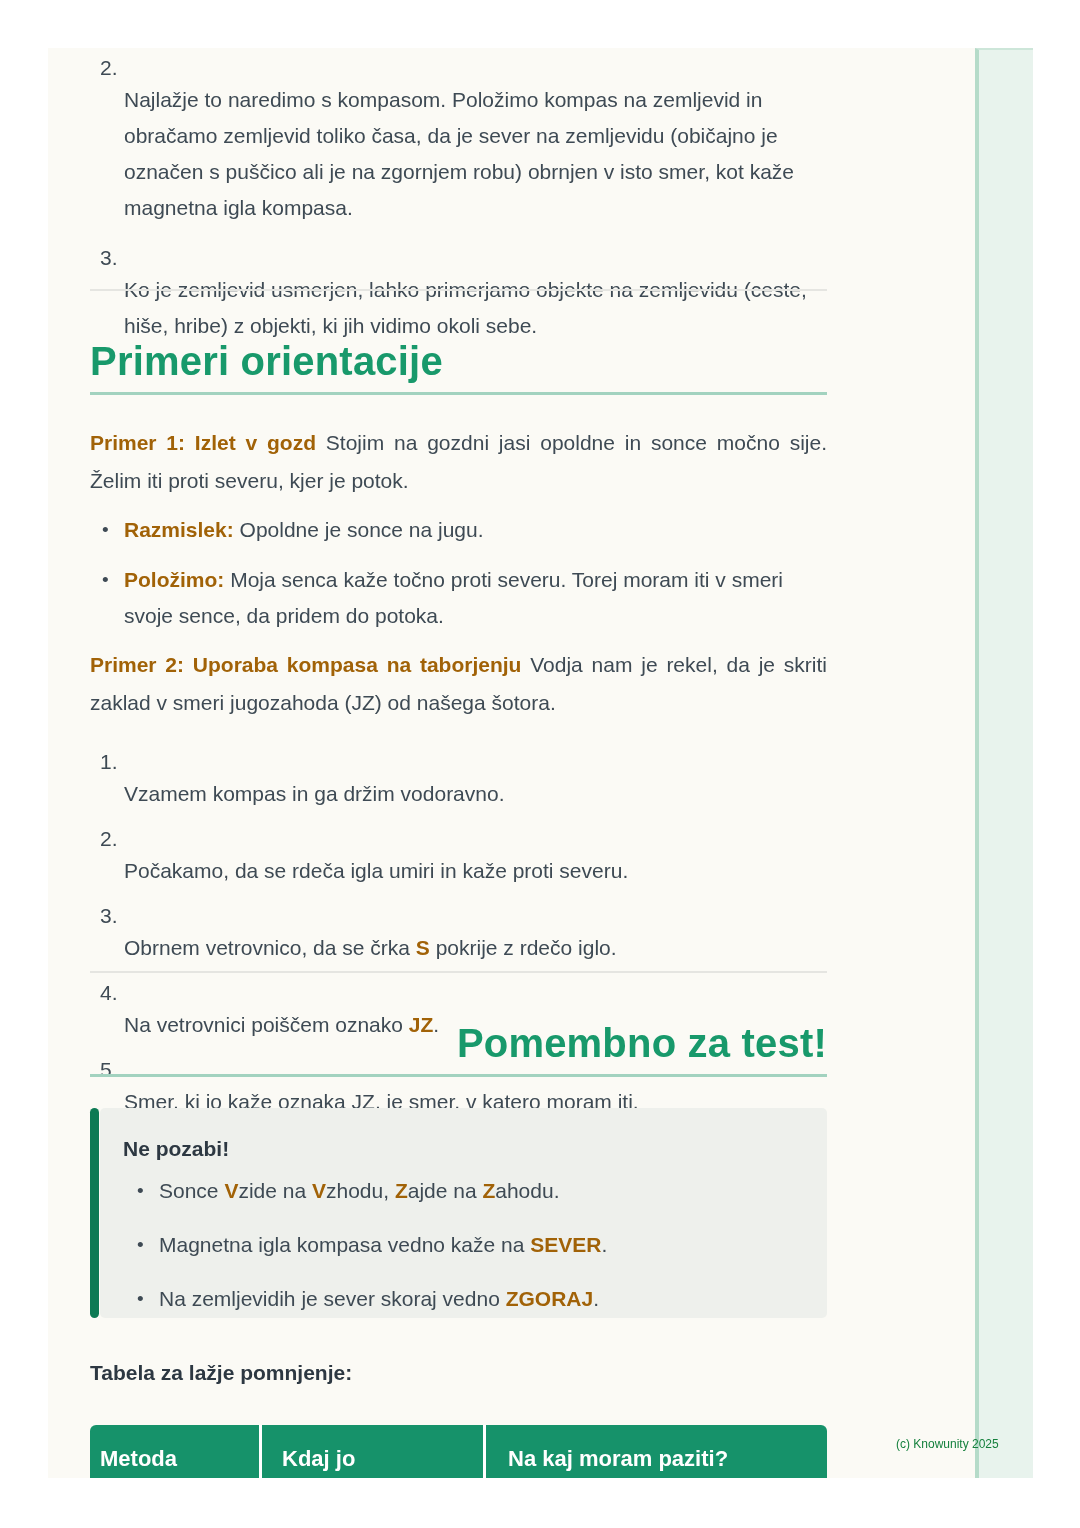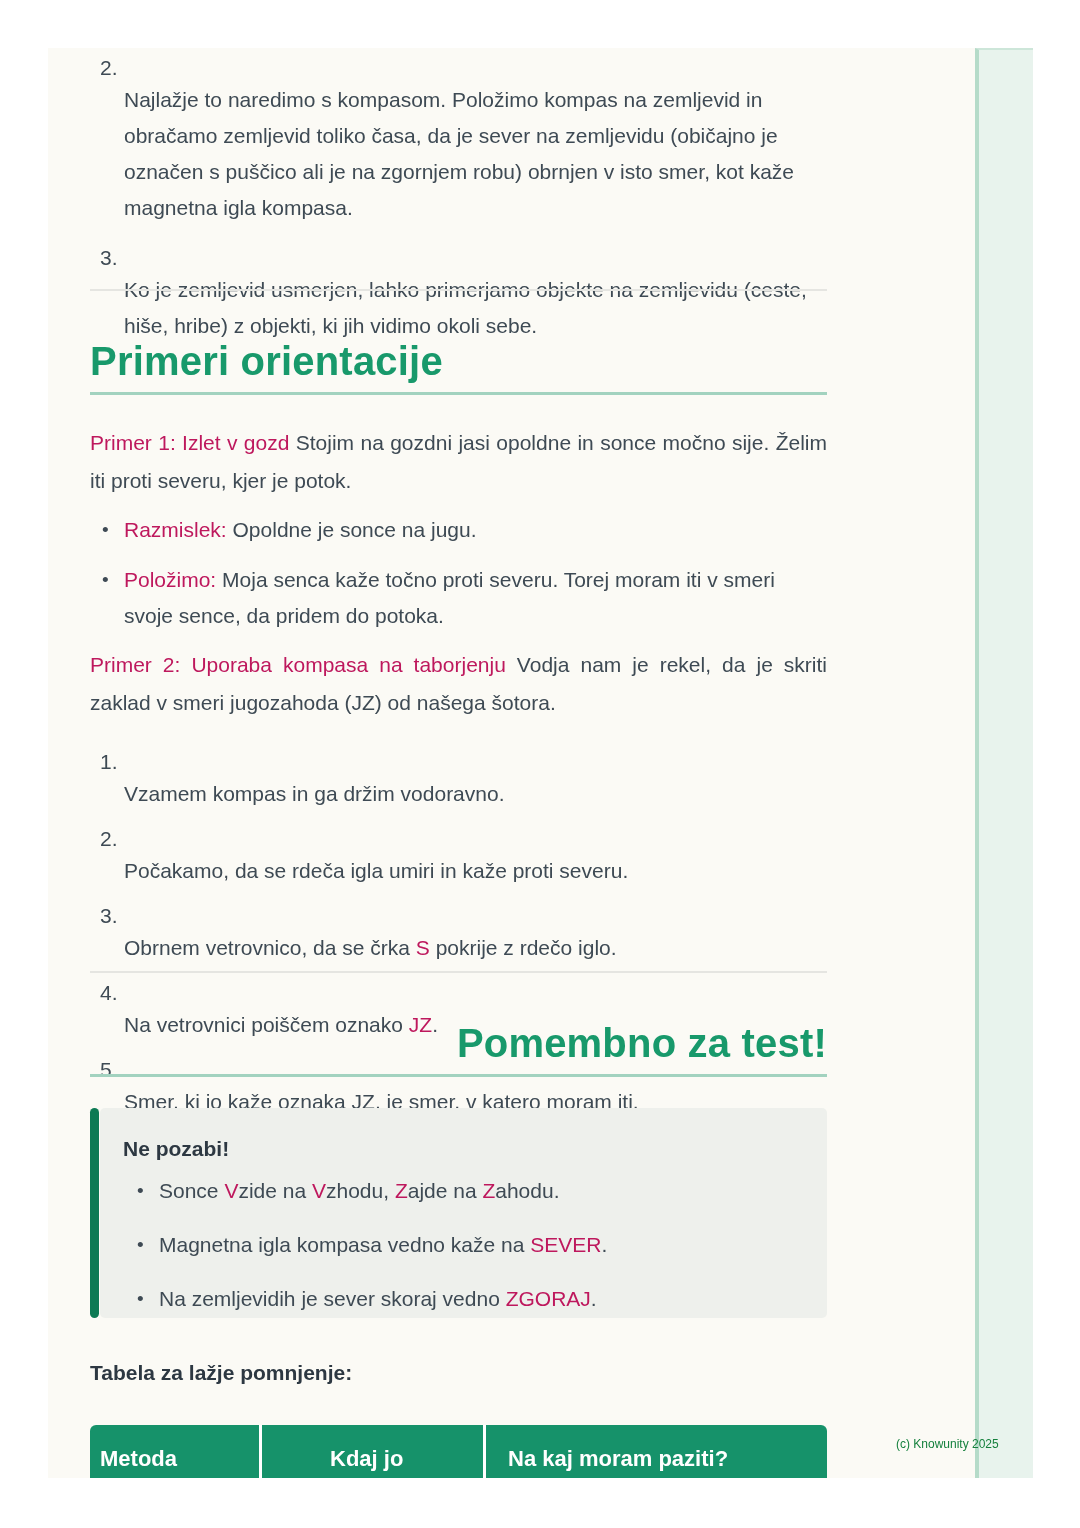--- a/index.html
+++ b/index.html
@@ -26,21 +26,21 @@
   }
   .copyright {
     position:absolute; left:896px; top:1437px;
     font-size:12px; color:#15803d; z-index:5;
     white-space:nowrap;
   }
   .abs { position:absolute; left:42px; width:737px; }
   
 
   .body-text { font-size:21px; line-height:36px; color:#3e4a54; }
-  .b, strong { font-weight:400; color:#be185d; }
+  .b, strong { font-weight:700; color:#a16207; }
 
   .num-item { display:flex; margin-bottom:14px; }
   .num-item .marker { flex:none; width:34px; padding-left:10px; }
   .num-item .li-text { flex:1;margin-top:32px; }
 
   .divider { height:2px; background:#e5e5e1; width:737px; }
 
   .section-heading {
     font-size:40px; line-height:46px; font-weight:700;
     color:#18996b; letter-spacing:0.2px;
@@ -86,21 +86,21 @@
   .th-cell {
     background:#16926a;
     color:#ffffff;
     font-weight:700;
     font-size:22px;
     display:flex; align-items:flex-end;
   }
   .th-cell .th-text { padding-bottom:13px; }
   .th-1 { width:172px; border-right:3px solid #ffffff; }
   .th-1 .th-text { padding-left:10px; }
-  .th-2 { width:224px; border-right:3px solid #ffffff;padding-left:48px; }
+  .th-2 { width:224px; border-right:3px solid #ffffff; }
   .th-2 .th-text { padding-left:20px; }
   .th-3 { width:341px; }
   .th-3 .th-text { padding-left:22px; }
 </style>
 </head>
 <body>
 
 <div class="page">
 
   <div class="abs body-text" style="top:2px;">

